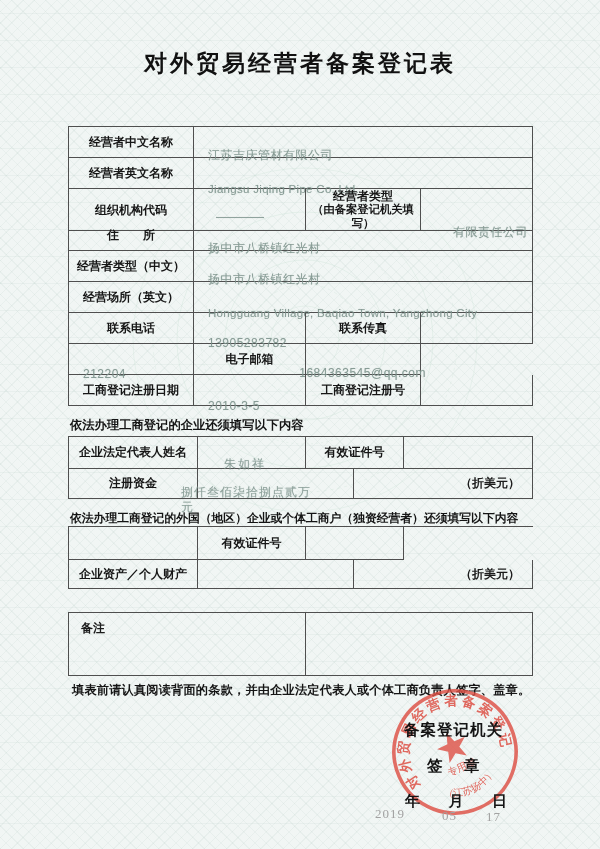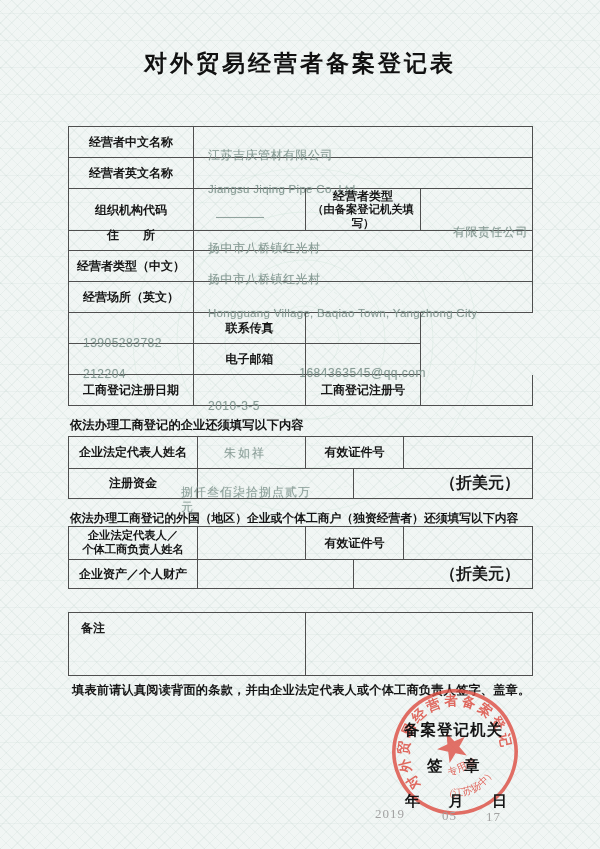--- a/index.html
+++ b/index.html
@@ -22,21 +22,21 @@
   .ghost{color:#aab3ae;font-size:12px;margin-left:-8px;opacity:.8;}
   .iecode{color:#8d9590;font-size:12.5px;letter-spacing:.5px;margin-left:6px;}
 
   .tbl{position:absolute;left:68px;width:464px;border-top:1px solid #4f4f4f;border-left:1px solid #4f4f4f;}
   .row{display:grid;}
   .cell{border-right:1px solid #4f4f4f;border-bottom:1px solid #4f4f4f;position:relative;overflow:visible;}
   .lbl{display:flex;flex-direction:column;align-items:center;justify-content:center;
     font-weight:700;font-size:12px;line-height:1.2;text-align:center;color:#161616;}
   .lbl .sub{font-size:11.3px;}
   .note{display:flex;align-items:center;justify-content:flex-end;padding-right:12px;
-    font-weight:700;font-size:16px;}
+    font-weight:700;font-size:12px;}
   .val{position:absolute;left:14px;bottom:-7px;white-space:nowrap;
     color:#7d938c;font-size:12px;letter-spacing:.5px;opacity:.9;
     text-shadow:0 0 1px rgba(125,147,140,.45);}
   .val.en{font-size:11.5px;letter-spacing:.3px;}
   .val.dash{bottom:6px;left:22px;letter-spacing:0;}
   .val.type{left:32px;bottom:-11px;}
   .val.right{left:auto;right:-6px;bottom:-6px;}
   .val.low{bottom:-8px;}
 
   .t1{top:126px;}
@@ -46,21 +46,21 @@
 
   .sec-h{position:absolute;left:70px;font-weight:700;color:#141414;white-space:nowrap;}
   .sec2-h{top:417px;font-size:12.3px;}
   .sec3-h{top:511px;font-size:11.8px;text-align:right;}
 
   .t2{top:436px;}
   .t2 .row1{grid-template-columns:129px 108px 98px 129px;height:32px;}
   .t2 .row2{grid-template-columns:129px 156px 179px;height:30px;}
   .fval{position:absolute;white-space:nowrap;color:#7d938c;opacity:.85;
     text-shadow:0 0 1px rgba(125,147,140,.45);font-size:12px;z-index:3;}
-  .fval.name{left:155px;top:8px;letter-spacing:2px;}
+  .fval.name{left:155px;top:19px;letter-spacing:2px;}
   .fval.idnum{left:330px;top:17px;letter-spacing:2px;}
   .fval.capital{left:112px;top:48px;line-height:15px;letter-spacing:1px;}
   .fval.capital span{display:block;}
 
   .t3{top:526px;}
   .t3 .row1{grid-template-columns:129px 108px 98px 129px;height:33px;}
   .t3 .row2{grid-template-columns:129px 156px 179px;height:29px;}
 
   .remark{top:612px;}
   .remark .row1{grid-template-columns:237px 227px;height:63px;}
@@ -140,20 +140,21 @@
           <span class="val">扬中市八桥镇红光村</span>
         </div>
     </div>
     <div class="row full">
       <div class="cell lbl">经营场所（英文）</div>
       <div class="cell">
           <span class="val en">Hongguang Village, Baqiao Town, Yangzhong City</span>
         </div>
     </div>
     <div class="row c4">
+      <div class="cell lbl">联系电话</div>
       <div class="cell">
           <span class="val">13905283782</span>
         </div>
       <div class="cell lbl">联系传真</div>
       <div class="cell">
           <span class="val"></span>
         </div>
     </div>
     <div class="row c4">
       <div class="cell">
@@ -192,24 +193,20 @@
     <span class="fval name">朱如祥</span>
     <span class="fval capital">
       <span>捌仟叁佰柒拾捌点贰万</span>
       <span>元</span>
     </span>
   </div>
 
   <div class="sec-h sec3-h">依法办理工商登记的外国（地区）企业或个体工商户（独资经营者）还须填写以下内容</div>
   <div class="tbl t3">
     <div class="row row1">
-      <div class="cell lbl">
-        <span class="sub">企业法定代表人／</span>
-        <span class="sub">个体工商负责人姓名</span>
-      </div>
       <div class="cell">
           <span class="val"></span>
         </div>
       <div class="cell lbl">有效证件号</div>
       <div class="cell">
           <span class="val"></span>
         </div>
     </div>
     <div class="row row2">
       <div class="cell lbl">企业资产／个人财产</div>

